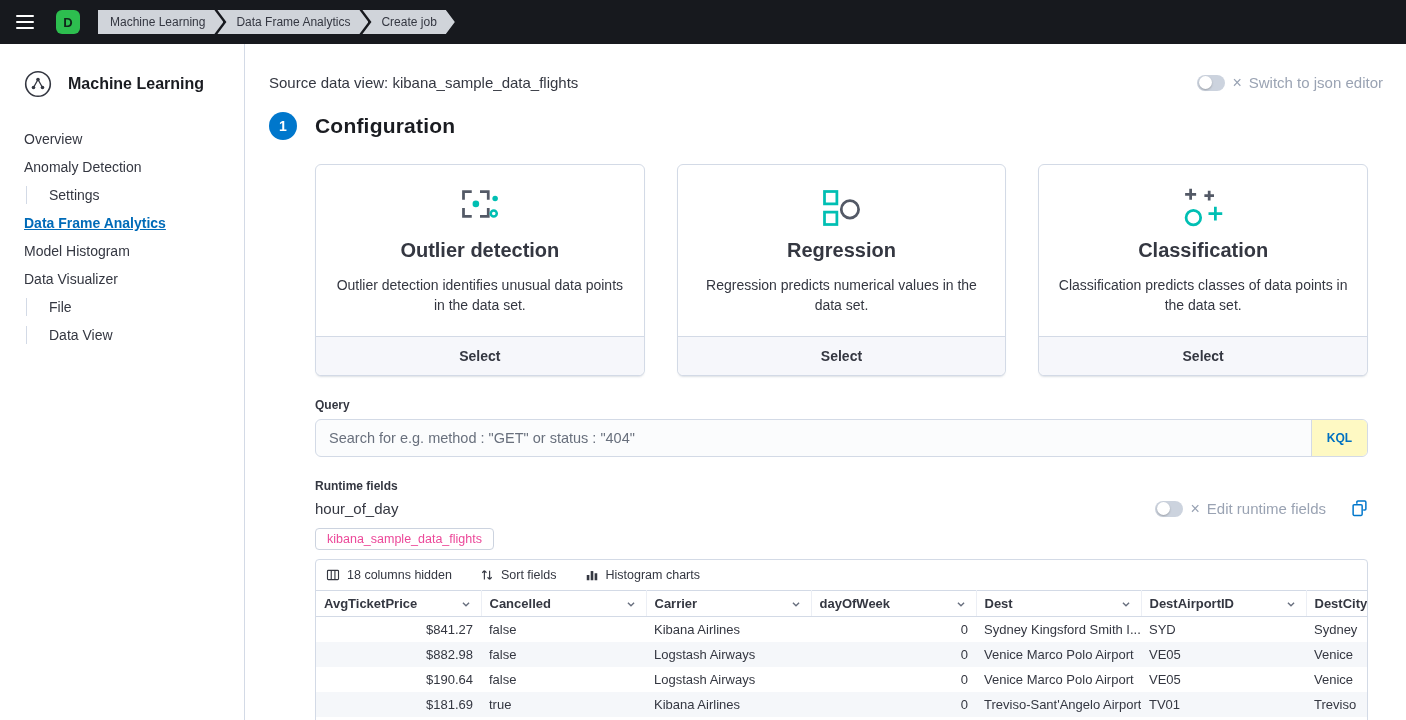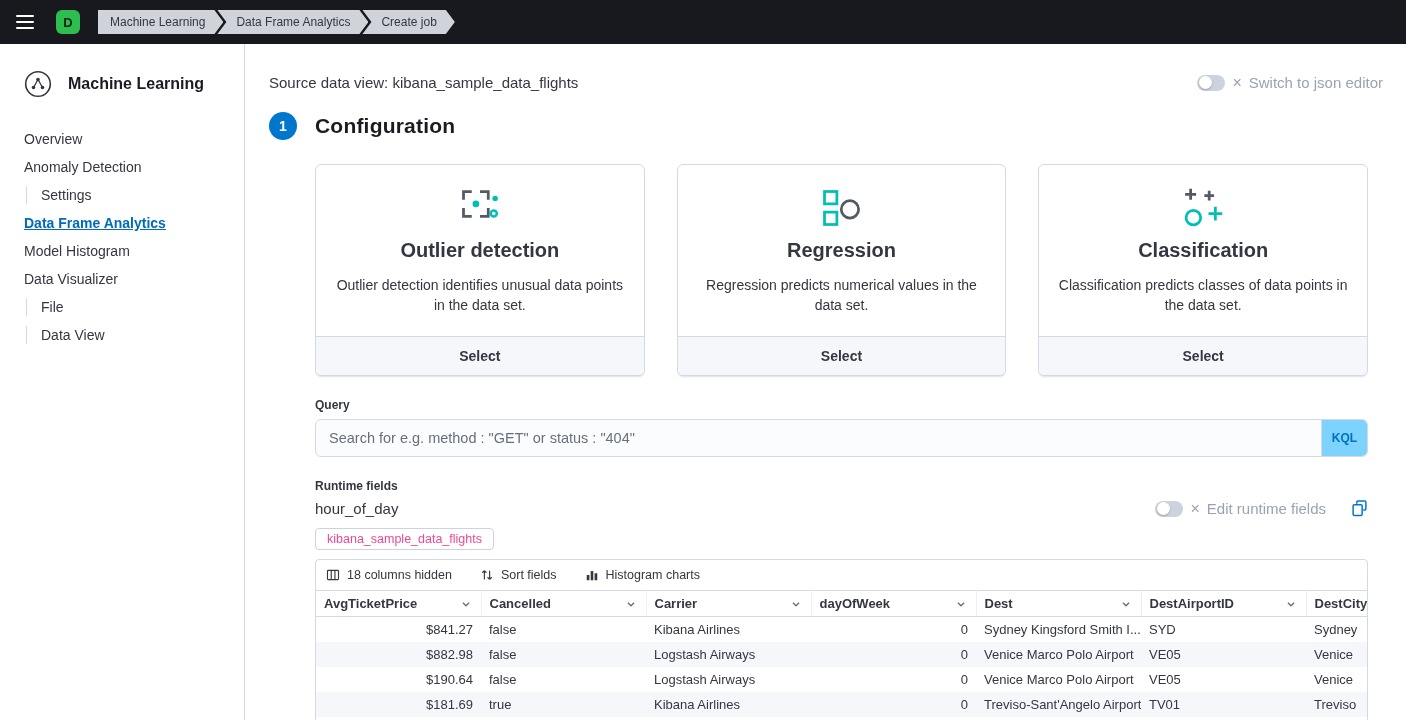--- a/index.html
+++ b/index.html
@@ -23,21 +23,21 @@
   .crumb.notch { clip-path:polygon(0 0, calc(100% - 9px) 0, 100% 50%, calc(100% - 9px) 100%, 0 100%, 9px 50%);
     padding-left:19px; margin-left:-6px; }
 
   
   .sidebar { position:absolute; top:44px; left:0; width:245px; height:676px;
     border-right:1px solid #d3dae6; background:#fff; padding:26px 16px 0 24px; }
   .ml-brand { display:flex; align-items:center; gap:16px; margin-bottom:32px; }
   .ml-brand h1 { font-size:16px; margin:0; color:#1a1c21; }
   .nav-item { display:block; font-size:14px; color:#343741; text-decoration:none;
     line-height:18px; margin-bottom:10px; cursor:pointer; }
-  .nav-item.sub { margin-left:2px; border-left:1px solid #d3dae6; padding-left:14px; }
+  .nav-item.sub { margin-left:2px; border-left:1px solid #d3dae6; padding-left:22px; }
   .nav-item.active { color:#006bb8; font-weight:bold; text-decoration:underline; }
 
   
   .main { position:absolute; top:44px; left:246px; width:1160px; height:676px;
     padding:30px 23px 0 23px; overflow:hidden; background:#fff; }
   .src-row { display:flex; justify-content:space-between; align-items:center; }
   .src-label { font-size:15px; }
   .toggle-group { display:flex; align-items:center; gap:7px; }
   .switch { position:relative; width:28px; height:16px; border-radius:8px; background:#ccd3de;
     display:inline-block; cursor:pointer; }
@@ -62,22 +62,22 @@
   .card-desc { font-size:14px; line-height:1.45; color:#343741; margin:0 auto; max-width:312px; }
   .card-foot { border-top:1px solid #d3dae6; background:#f6f7fb; padding:11px 0;
     font-size:14px; font-weight:bold; color:#343741; border-radius:0 0 6px 6px; }
 
   .field-label { font-size:12px; font-weight:bold; margin:22px 0 7px; color:#343741; }
   .query-box { display:flex; height:38px; border:1px solid #d3dae6; border-radius:6px;
     background:#fbfcfd; overflow:hidden; }
   .query-input { flex:1; border:none; outline:none; background:transparent; padding:0 13px;
     font-size:14.5px; font-family:inherit; color:#343741; }
   .query-input::placeholder { color:#69707d; }
-  .kql-btn { width:46px; display:flex; align-items:center; justify-content:center;
-    border-left:1px solid #d3dae6; background:#7dd3fc; color:#0071c2; font-size:12px;
+  .kql-btn { width:56px; display:flex; align-items:center; justify-content:center;
+    border-left:1px solid #d3dae6; background:#fef9c3; color:#0071c2; font-size:12px;
     font-weight:bold; cursor:pointer; }
 
   .runtime-row { display:flex; align-items:flex-end; justify-content:space-between; margin-top:6px; }
   .runtime-field { font-size:15px; }
   .runtime-right { display:flex; align-items:center; gap:7px; }
   .clipboard-btn { margin-left:18px; cursor:pointer; display:flex; }
 
   .index-chip { display:inline-block; margin-top:11px; border:1px solid #ccd3df; border-radius:4px;
     background:#fff; padding:3px 11px; font-size:12.5px; color:#ec4899; }
 

